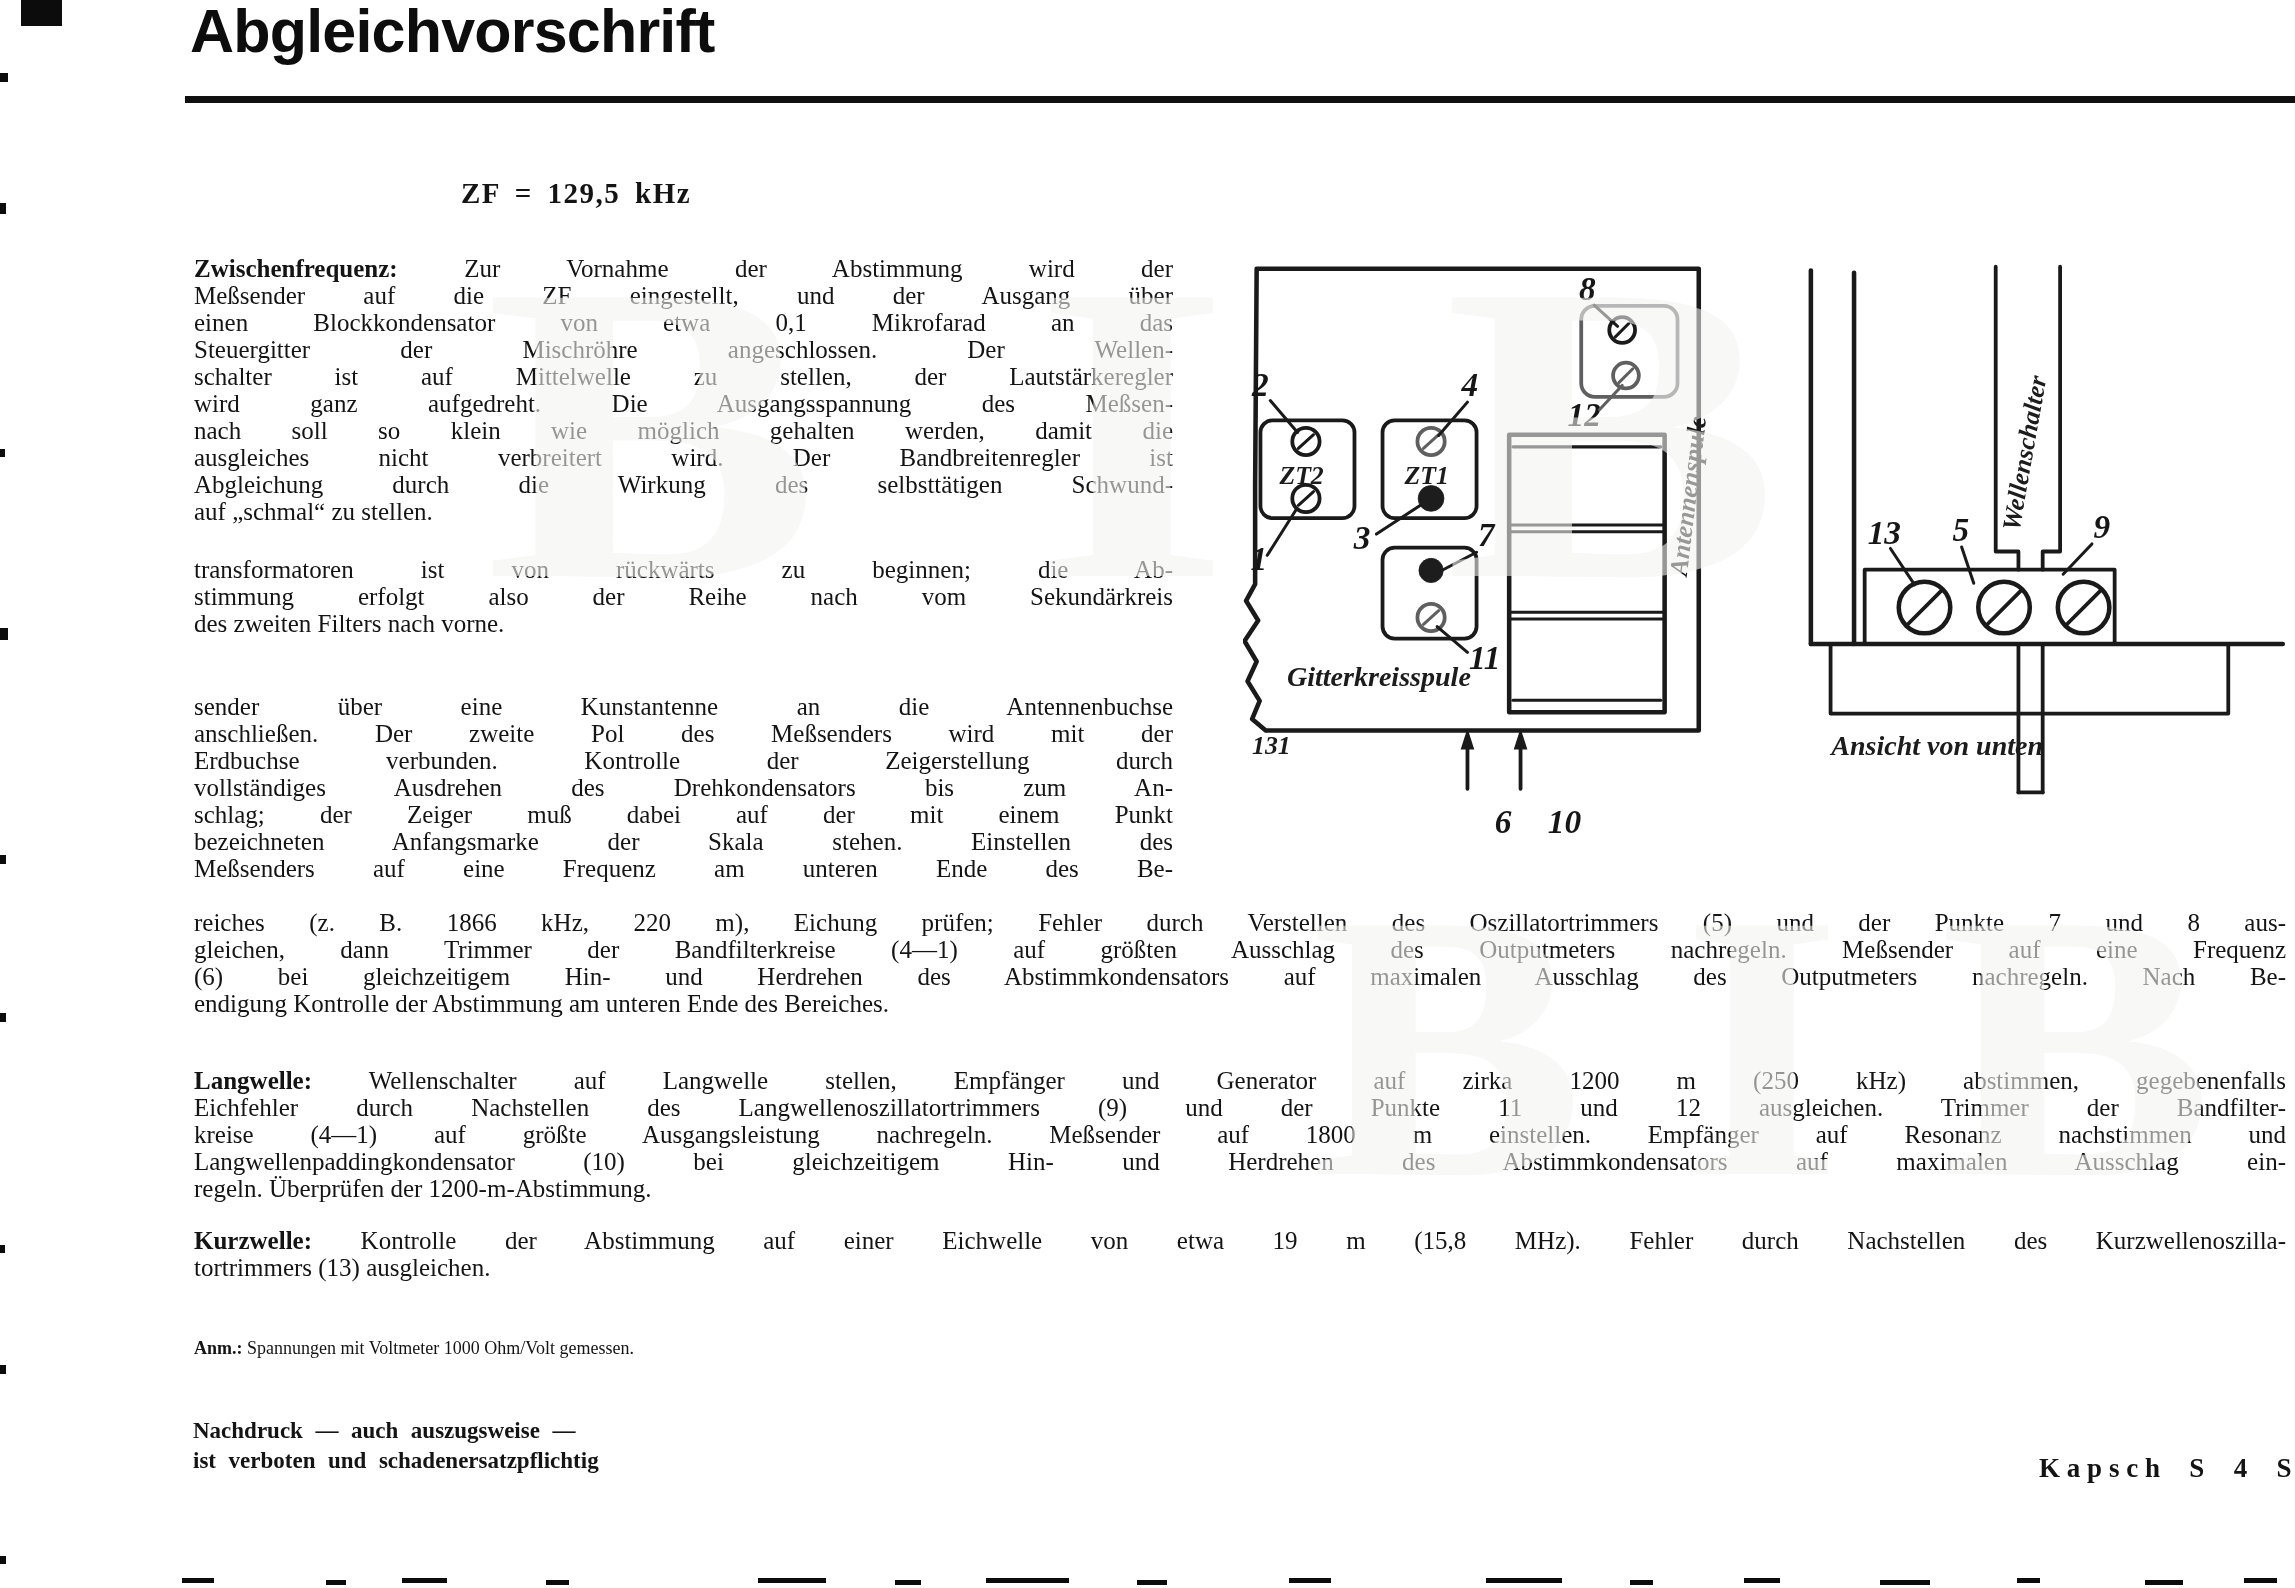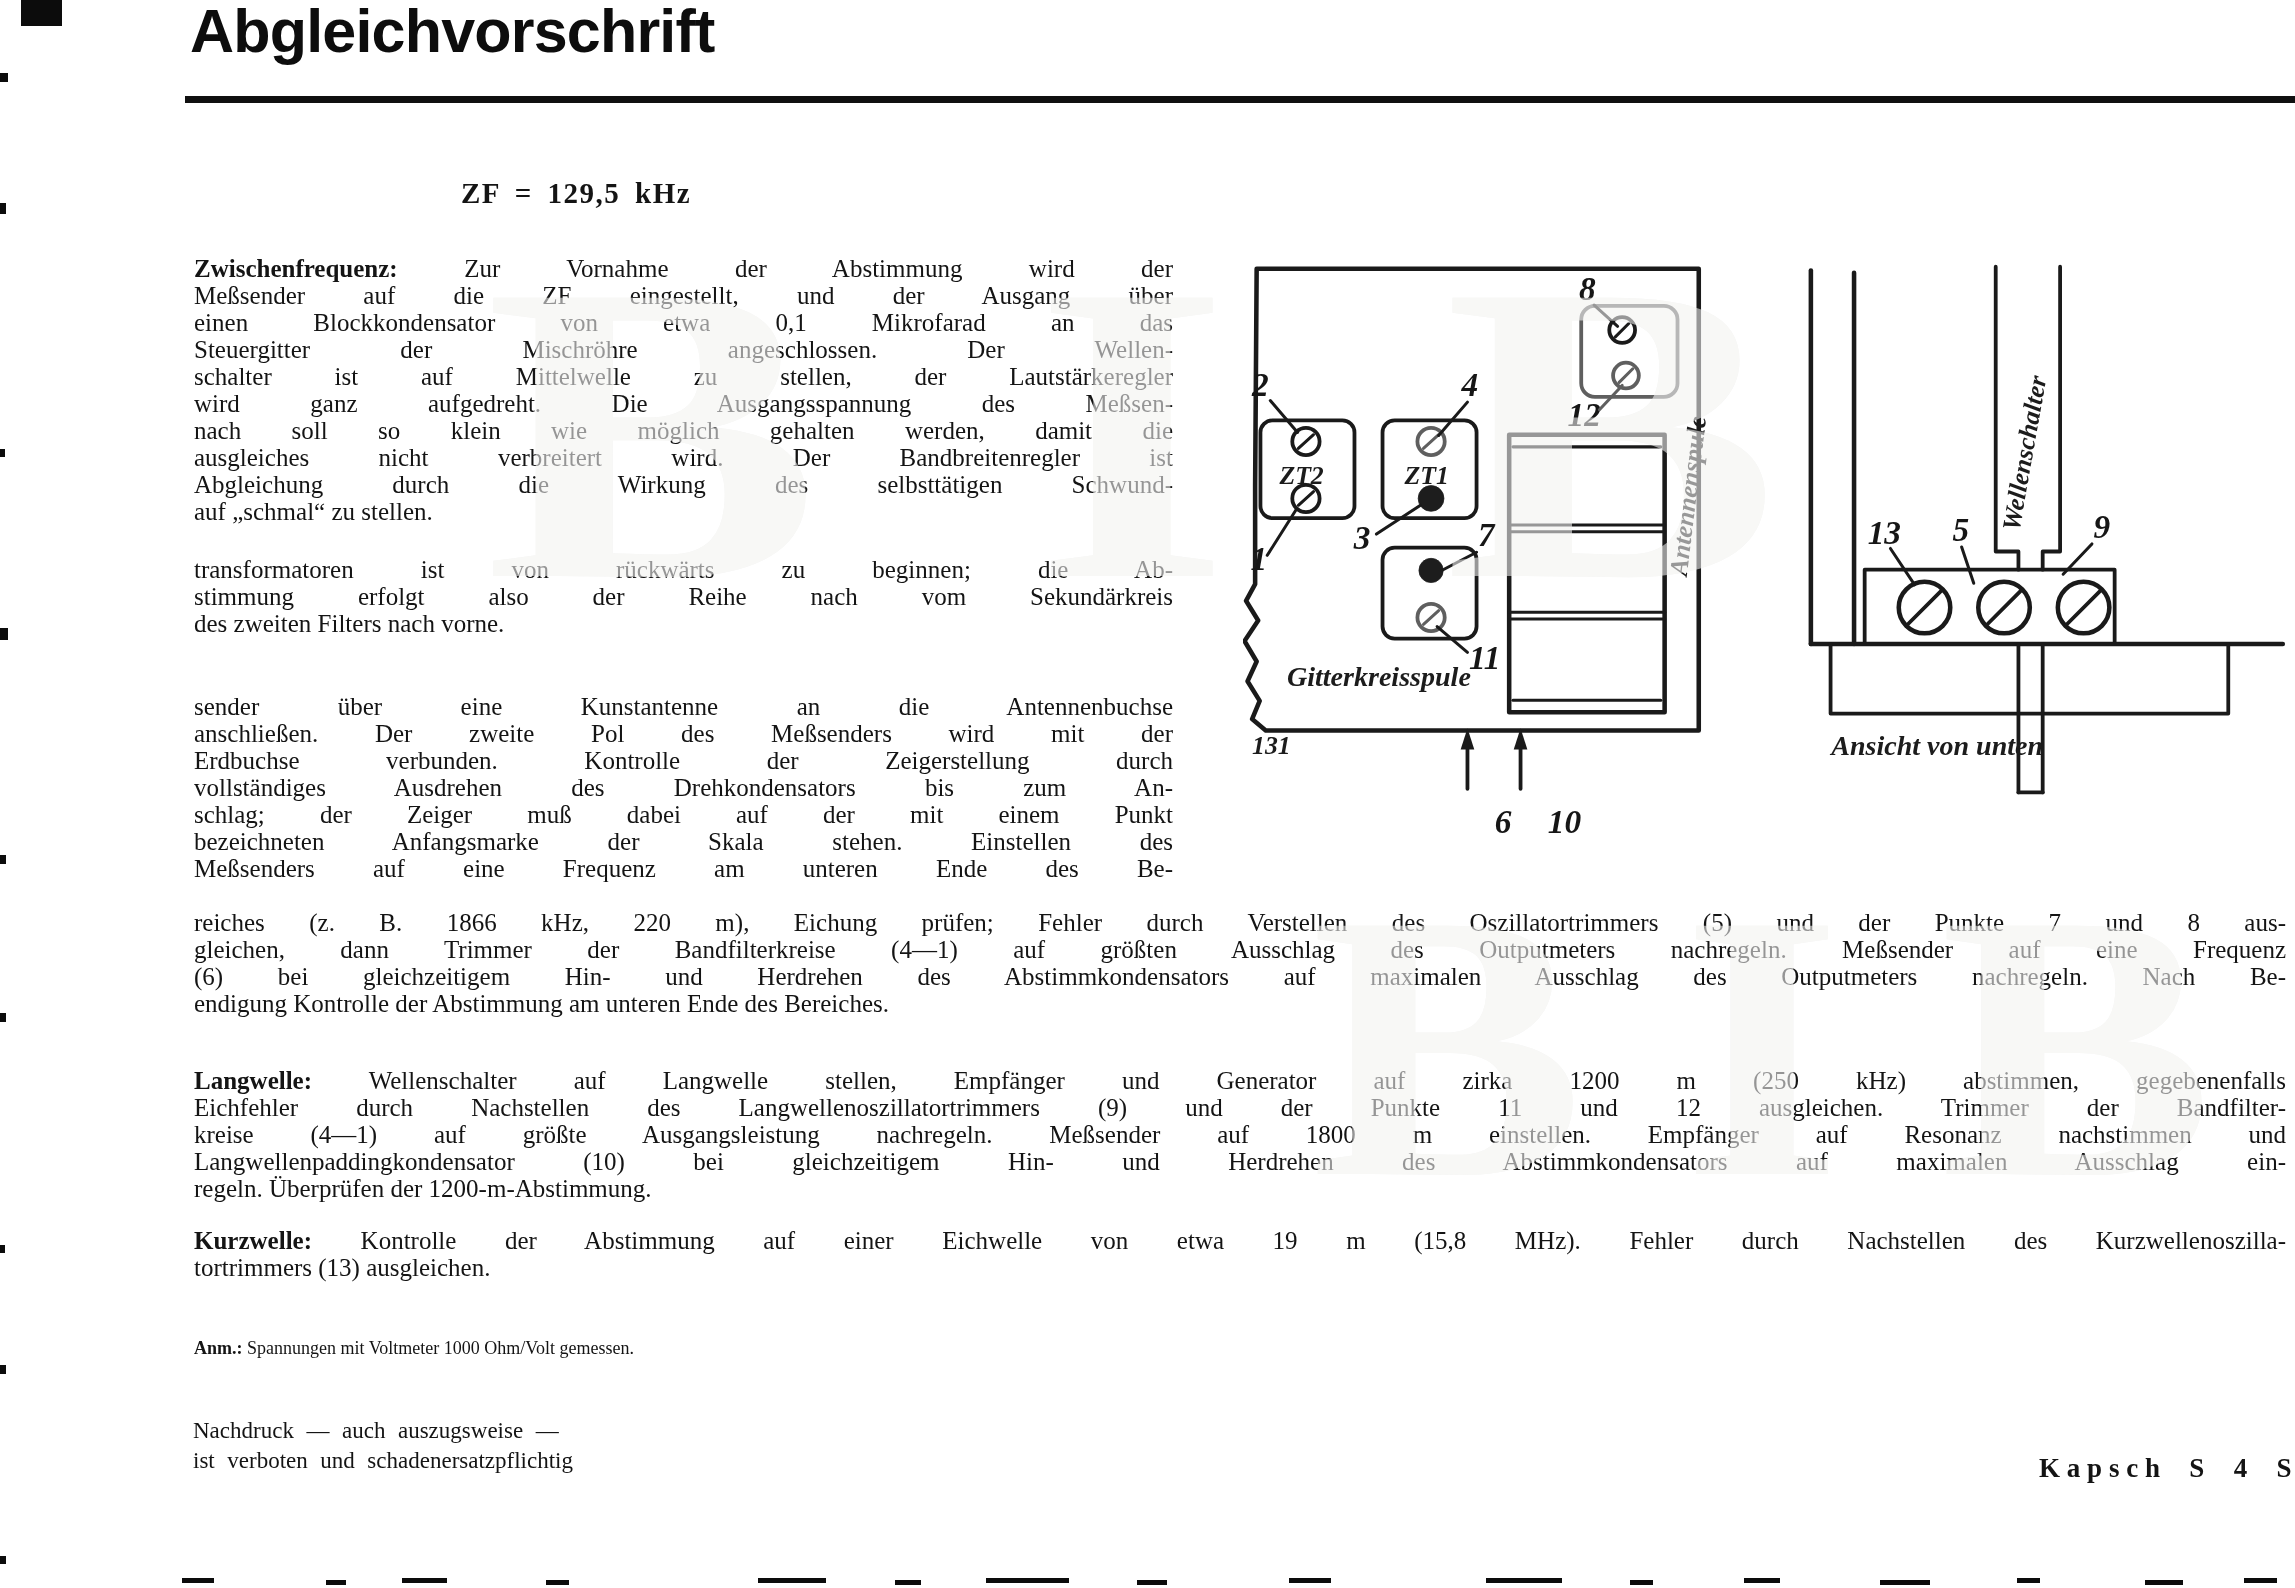--- a/index.html
+++ b/index.html
@@ -17,21 +17,21 @@
   .ln{text-align:justify;text-align-last:justify;height:27px;overflow:visible;}
   .ln.last{text-align-last:left;}
   .lead{font-weight:700;}
   .title{position:absolute;left:190px;top:-4.5px;z-index:1;
          font-family:"Liberation Sans",sans-serif;font-weight:700;font-size:61px;
          letter-spacing:-0.8px;color:#0d0d0d;white-space:nowrap;}
   .rule{position:absolute;left:185px;top:96px;width:2111px;height:6.8px;background:#101010;z-index:1;}
   .zf{position:absolute;left:461px;top:177px;z-index:1;font-weight:700;font-size:29px;
       letter-spacing:1.5px;word-spacing:6px;white-space:nowrap;}
   .anm{line-height:30px;}
-  .footer-note{position:absolute;left:193px;top:1416px;z-index:1;font-size:23px;line-height:30px;word-spacing:6.8px;}
+  .footer-note{position:absolute;left:193px;top:1416px;z-index:1;font-size:23px;line-height:30px;word-spacing:6.8px;font-weight:bold;}
   .brand{position:absolute;left:2039px;top:1453px;z-index:1;font-weight:700;font-size:27px;
          letter-spacing:6.8px;word-spacing:9px;white-space:nowrap;}
   
   .diag{position:absolute;z-index:1;}
   .s5{stroke:#1a1a1a;stroke-width:5;fill:none;stroke-linecap:round;stroke-linejoin:round;}
   .s6{stroke:#1a1a1a;stroke-width:6;fill:none;stroke-linecap:round;stroke-linejoin:round;}
   .s4{stroke:#1a1a1a;stroke-width:4;fill:none;stroke-linecap:round;}
   .gry{stroke:#5f5f5f;}
   .num{font-family:"Liberation Serif",serif;font-style:italic;font-weight:700;font-size:44px;fill:#161616;}
   .hand{font-family:"Liberation Serif",serif;font-style:italic;font-weight:700;fill:#1c1c1c;}

